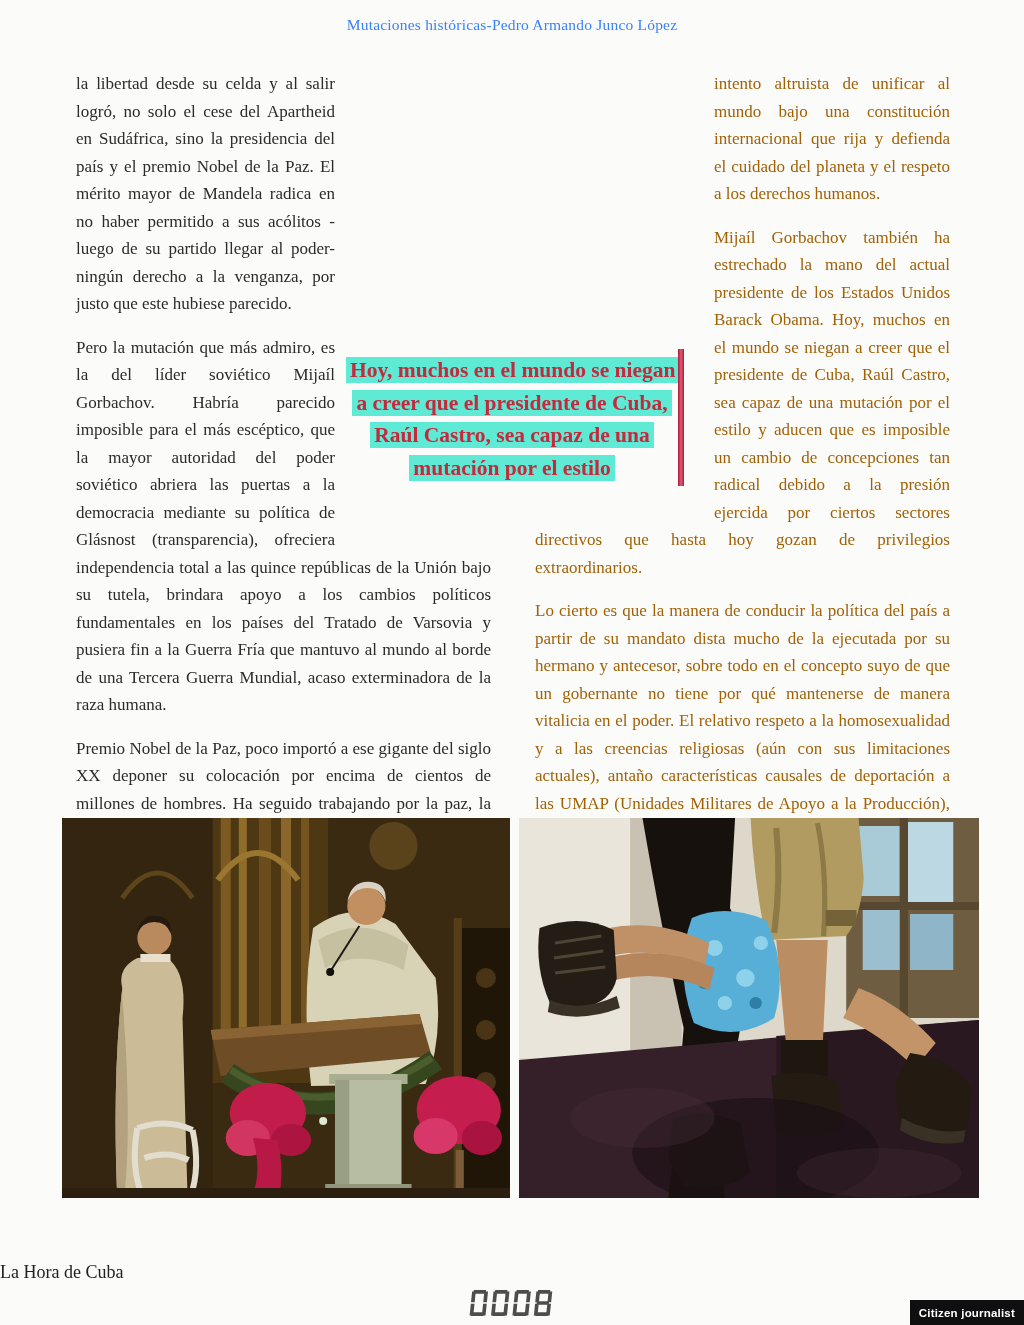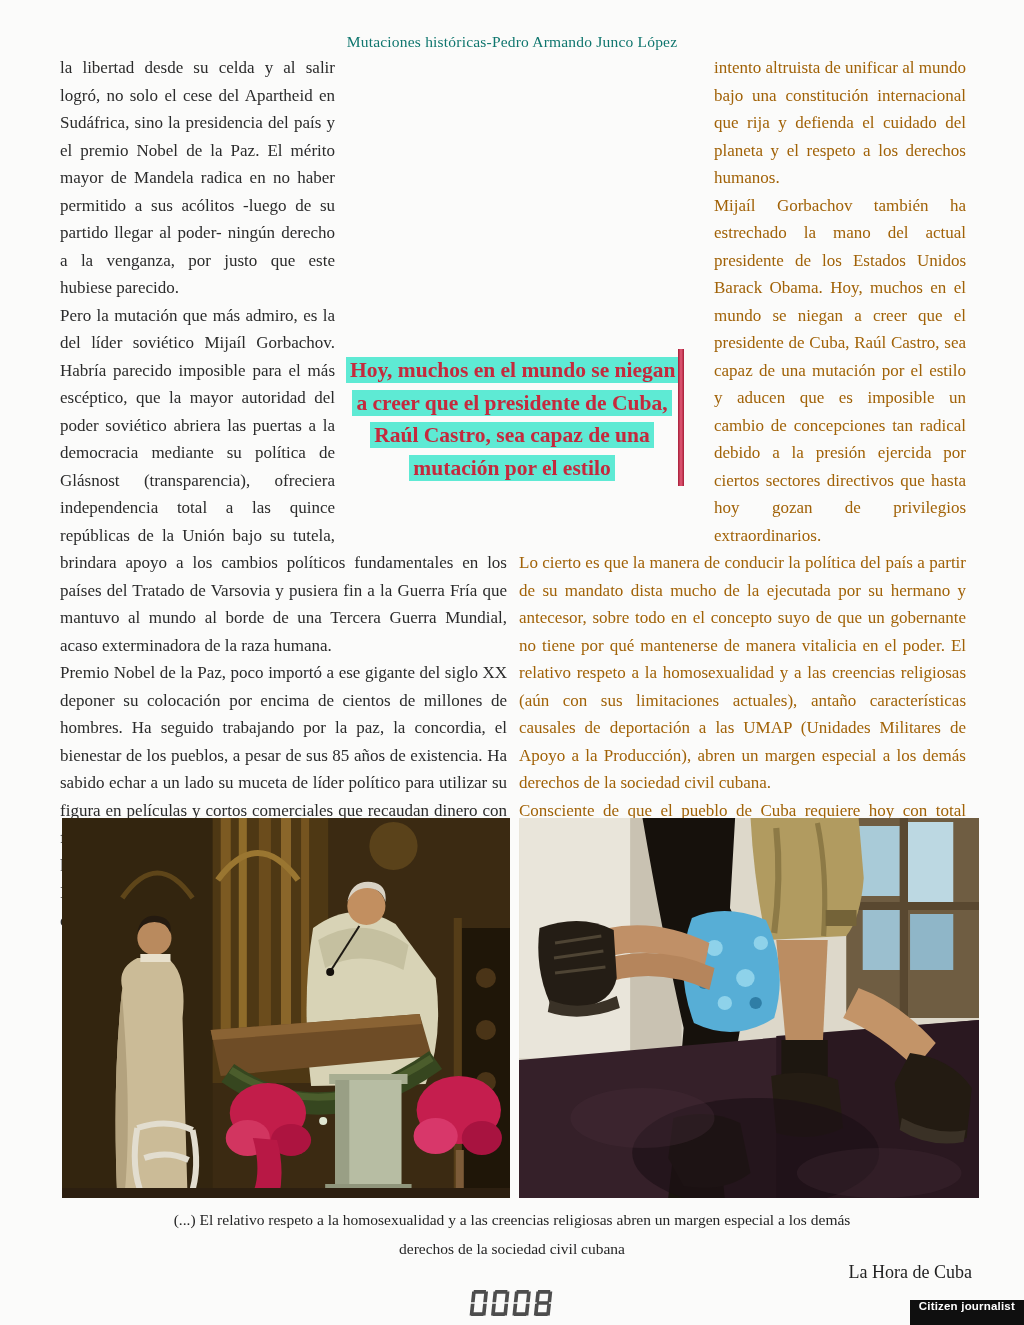--- a/index.html
+++ b/index.html
@@ -2,28 +2,28 @@
 <html><head>
 <meta charset="utf-8">
 <style>
   html,body{margin:0;padding:0;background:#e8e8e8;}
   .page{
     position:relative;width:1024px;height:1325px;background:#fbfbfa;
     font-family:"Liberation Serif","DejaVu Serif",serif;color:#2b2b2b;
     overflow:hidden;margin:0 auto;
   }
   .header-title{
-    position:absolute;top:33px;left:0;width:1024px;text-align:center;
-    font-size:15.5px;color:#0f766e;letter-spacing:.2px;
+    position:absolute;top:16px;left:0;width:1024px;text-align:center;
+    font-size:15.5px;color:#3b82f6;letter-spacing:.2px;
   }
   .col{
     position:absolute;width:447px;text-align:justify;
     font-size:17px;line-height:27.5px;
   }
-  .col p{margin:0;}
+  .col p{margin:16px;}
   #col-left{left:60px;top:54px;}
   #col-right{left:519px;top:54px;}
   .wrap-spacer{display:block;}
   .wrap-spacer.right{float:right;width:159px;height:176px;margin-top:300px;margin-left:13px;}
   .wrap-spacer.left{float:left;width:181px;height:166px;margin-top:302px;margin-right:14px;}
   .pull-quote{
     position:absolute;left:346px;top:354px;width:332px;text-align:center;
     font-size:21.5px;font-weight:bold;line-height:32.5px;color:#c5293d;
   }
   .pull-quote span{
@@ -36,31 +36,31 @@
   }
   .photo{position:absolute;top:818px;height:380px;}
   #photo-left{left:62px;width:448px;}
   #photo-right{left:519px;width:460px;}
   .photo svg{display:block;width:100%;height:100%;}
   .caption{
     position:absolute;left:162px;top:1206px;width:700px;text-align:center;
     font-size:15.5px;line-height:28.5px;color:#262626;
   }
   .publication{
-    position:absolute;left:0;top:1262px;width:972px;text-align:right;
+    position:absolute;left:0;top:1262px;width:972px;text-align:left;
     font-size:18px;color:#222;
   }
   .page-number{
     position:absolute;left:0;top:1290px;width:1024px;text-align:center;
     transform:skewX(-6deg);
   }
   .badge{
     position:absolute;right:0;top:1300px;height:25px;background:#0f0f0f;
     color:#fff;font-family:"Liberation Sans","DejaVu Sans",sans-serif;
-    font-size:11.5px;font-weight:bold;display:flex;align-items:flex-start;
+    font-size:11.5px;font-weight:bold;display:flex;align-items:center;
     padding:0 9px;letter-spacing:.2px;
   }
 </style>
 </head>
 <body>
 
 <div class="page">
 
   <div class="header-title">Mutaciones históricas-Pedro Armando Junco López</div>
 
@@ -175,21 +175,20 @@
       <path d="M245 258 Q280 250 310 262 L315 310 Q285 325 250 315 Z" fill="#241c13"></path>
       <path d="M330 170 Q370 185 405 225 L385 250 Q350 215 315 200 Z" fill="#c39468"></path>
       <path d="M380 235 Q420 240 440 270 L435 320 Q400 330 370 310 L365 265 Z" fill="#231b12"></path>
       <path d="M372 300 Q405 318 434 312 L432 324 Q398 330 370 312 Z" fill="#3a3126"></path>
       <ellipse cx="230" cy="335" rx="120" ry="55" fill="#1c1016" opacity="0.65"></ellipse>
       <ellipse cx="120" cy="300" rx="70" ry="30" fill="#472e38" opacity="0.35"></ellipse>
       <ellipse cx="350" cy="355" rx="80" ry="25" fill="#472e38" opacity="0.3"></ellipse>
     </svg>
   </div>
 
-  <div class="caption">(...) El relativo respeto a la homosexualidad y a las creencias religiosas abren un margen especial a los demás derechos de la sociedad civil cubana</div>
 
   <div class="publication">La Hora de Cuba</div>
 
   <div class="page-number"><svg viewBox="0 0 54 17" width="84" height="26">
         <rect x="1" y="0" width="8" height="2.4" fill="#4d4d4d"></rect>
         <rect x="8" y="1" width="2.4" height="7" fill="#4d4d4d"></rect>
         <rect x="8" y="9" width="2.4" height="7.6" fill="#4d4d4d"></rect>
         <rect x="1" y="14.6" width="8" height="2.4" fill="#4d4d4d"></rect>
         <rect x="0" y="9" width="2.4" height="7.6" fill="#4d4d4d"></rect>
         <rect x="0" y="1" width="2.4" height="7" fill="#4d4d4d"></rect>

